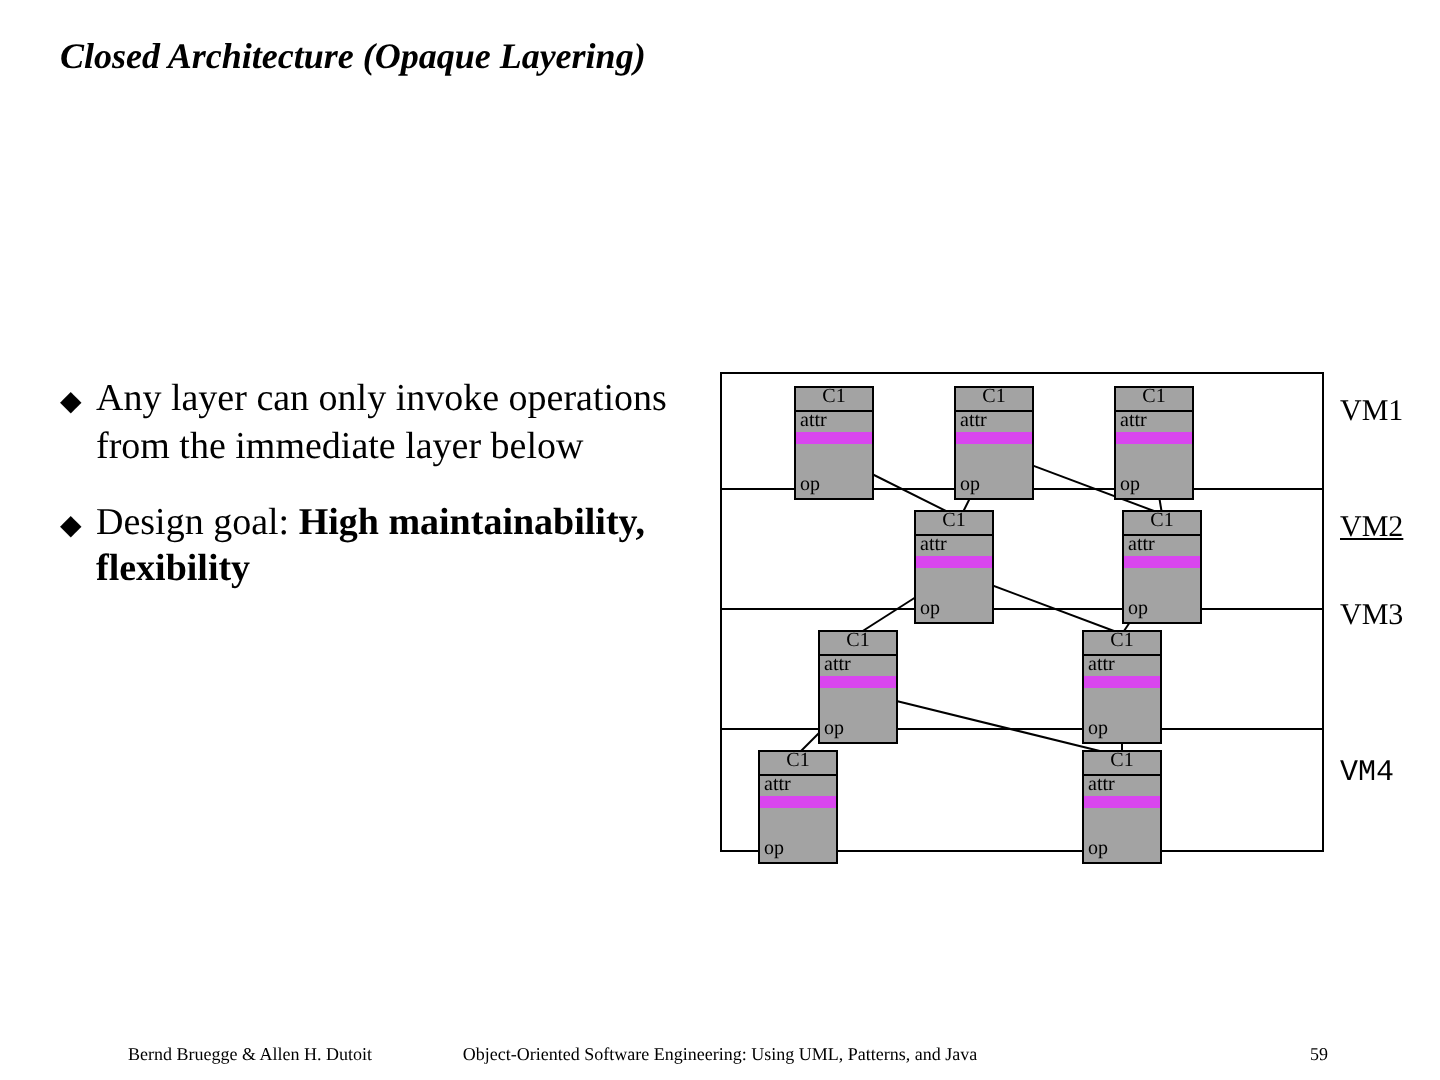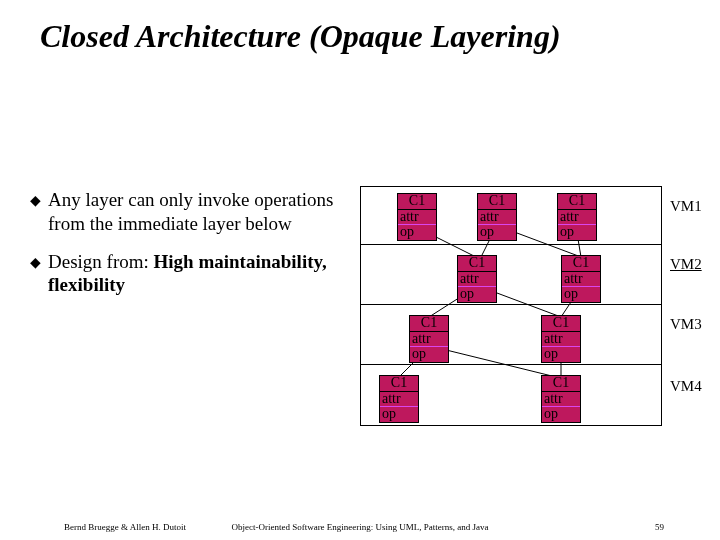--- a/index.html
+++ b/index.html
@@ -7,25 +7,25 @@
     padding: 0;
     width: 720px;
     height: 540px;
     background: #fff;
     font-family: "Times New Roman", Times, serif;
     color: #000;
     position: relative;
   }
   .title {
     position: absolute;
-    left: 40px;
+    left: 30px;
     top: 18px;
     font-style: italic;
     font-weight: bold;
-    font-size: 32px;
+    font-size: 18px;
   }
   .bullets {
     position: absolute;
     left: 30px;
     top: 188px;
     width: 310px;
     font-size: 19px;
     line-height: 1.25;
   }
   .bullet {
@@ -60,37 +60,38 @@
     width: 100%;
     border-bottom: 1px solid #000;
     box-sizing: border-box;
   }
   .layer:last-child { border-bottom: none; }
 
   .classbox {
     position: absolute;
     border: 1px solid #000;
     font-family: "Times New Roman", serif;
-    font-size: 14px;
+    font-size: 10px;
     line-height: 1.05;
-    background: #be185d;
+    background: #a3a3a3;
     box-sizing: border-box;
     z-index: 3;
   }
   .classbox .cname {
     text-align: center;
     border-bottom: 1px solid #000;
     padding: 0 2px;
   }
   .classbox .cattr {
-    border-bottom: 1px solid #d946ef;
+    border-bottom: 6px solid #d946ef;
     padding: 0 2px;
   }
   .classbox .cop {
     padding: 0 2px;
+    margin-top: 16px;
   }
 
   .vmlabel {
     position: absolute;
     left: 670px;
     font-size: 15px;
     font-family: "Times New Roman", serif;
   }
 
   svg.wires {
@@ -119,21 +120,21 @@
 <div class="title">Closed Architecture (Opaque Layering)</div>
 
 <div class="bullets">
   <div class="bullet">
     <div class="bmark">◆</div>
     <div class="btext">Any layer can only invoke operations from the immediate layer below</div>
   </div>
   <div class="bullet">
     <div class="bmark">◆</div>
     <div class="btext">
-      <span>Design from: </span><span class="goal-emph">High maintainability, flexibility</span>
+      <span>Design goal: </span><span class="goal-emph">High maintainability, flexibility</span>
     </div>
   </div>
 </div>
 
 <div class="diagram">
   <svg class="wires" viewBox="0 0 300 238" preserveAspectRatio="none">
     <g stroke="#000" stroke-width="1">
       <line x1="55" y1="40" x2="115" y2="70"></line>
       <line x1="135" y1="40" x2="120" y2="70"></line>
       <line x1="140" y1="40" x2="220" y2="70"></line>
@@ -199,20 +200,20 @@
   </div>
   <div class="classbox" style="left:180px; top:188px; width:40px;">
     <div class="cname">C1</div>
     <div class="cattr">attr</div>
     <div class="cop">op</div>
   </div>
 </div>
 
 <div class="vmlabel" style="top:198px;text-align:right;">VM1</div>
 <div class="vmlabel" style="top:256px;text-decoration:underline;">VM2</div>
-<div class="vmlabel" style="top:316px;">VM3</div>
-<div class="vmlabel" style="top:378px;">VM4</div>
+<div class="vmlabel" style="top:300px;">VM3</div>
+<div class="vmlabel" style="top:378px;font-family:Liberation Mono, monospace;">VM4</div>
 
 <div class="footer">
   <span class="foot-left">Bernd Bruegge &amp; Allen H. Dutoit</span>
   <span class="foot-mid">Object-Oriented Software Engineering: Using UML, Patterns, and Java</span>
   <span class="foot-right">59</span>
 </div>
 
 </body></html>

